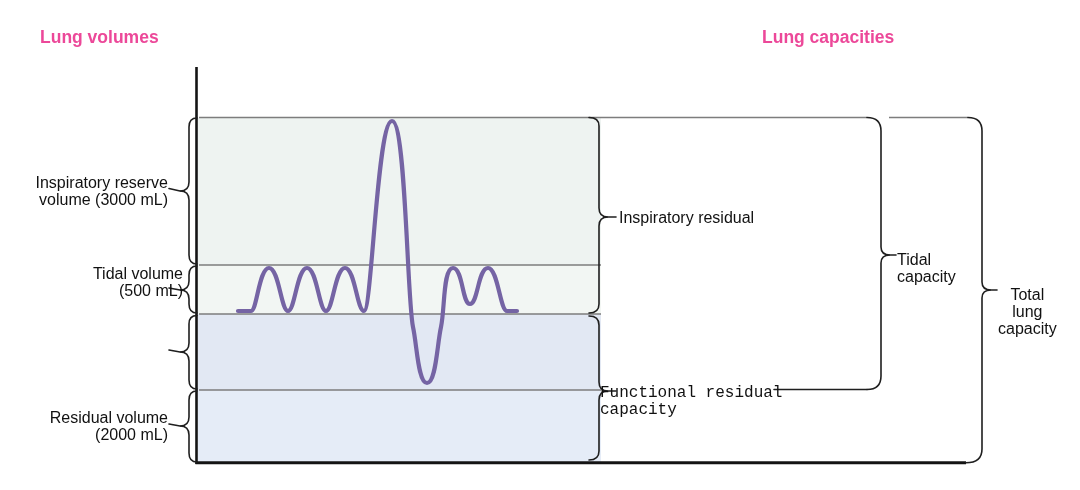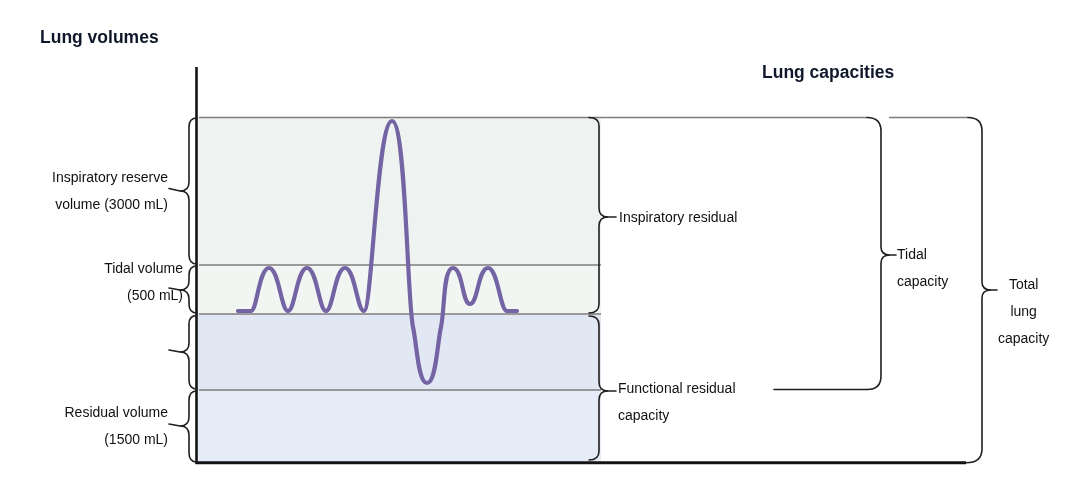--- a/index.html
+++ b/index.html
@@ -8,27 +8,27 @@
     width:1080px;height:490px;
     background:#ffffff;
     font-family:"Liberation Sans",sans-serif;
     overflow:hidden;
   }
   #stage svg{position:absolute;left:0;top:0;}
   .title{
     position:absolute;
     font-size:17.5px;
     font-weight:bold;
-    color:#0f172a;
+    color:#ec4899;
     white-space:pre-line;
   }
   .lbl{
     position:absolute;
-    font-size:14px;
-    line-height:27px;
+    font-size:16px;
+    line-height:17px;
     color:#111;
     white-space:pre-line;
     transform:translateY(-50%);
   }
   .lbl.ra{text-align:right;left:0;width:168px;}
 </style>
 </head>
 <body>
 
 <div id="stage">
@@ -78,31 +78,31 @@
       <path d="M608 391 H616"></path>
       <path d="M774 389.5 H867"></path>
       <path d="M867 117.5 Q881 117.5 881 131 V247 Q881 255 890 255 Q881 255 881 263 V376 Q881 389.5 867 389.5"></path>
       <path d="M890 255 H896"></path>
       <path d="M968 117.5 Q982 117.5 982 131 V282 Q982 290 991 290 Q982 290 982 298 V449 Q982 462.8 966 462.8"></path>
       <path d="M991 290 H997"></path>
     </g>
   </svg>
 
   <div class="title" style="left:40px;top:27px;">Lung volumes</div>
-  <div class="title" style="left:762px;top:27px;margin-top:35px;">Lung capacities</div>
+  <div class="title" style="left:762px;top:27px;">Lung capacities</div>
 
   <div class="lbl ra" style="top:191px;">Inspiratory reserve
 volume (3000 mL)</div>
   <div class="lbl ra" style="top:282px;margin-left:15px;">Tidal volume
 (500 mL)</div>
   <div class="lbl ra" style="top:426px;">Residual volume
-(1500 mL)</div>
+(2000 mL)</div>
 
   <div class="lbl" style="left:619px;top:217px;">Inspiratory residual</div>
-  <div class="lbl" style="left:618px;top:402px;">Functional residual
+  <div class="lbl" style="left:600px;top:402px;font-family:Liberation Mono, monospace;">Functional residual
 capacity</div>
   <div class="lbl" style="left:897px;top:268px;">Tidal
 capacity</div>
   <div class="lbl" style="left:998px;top:311px;text-align:center;">Total
 lung
 capacity</div>
 
 </div>
 
 </body></html>

